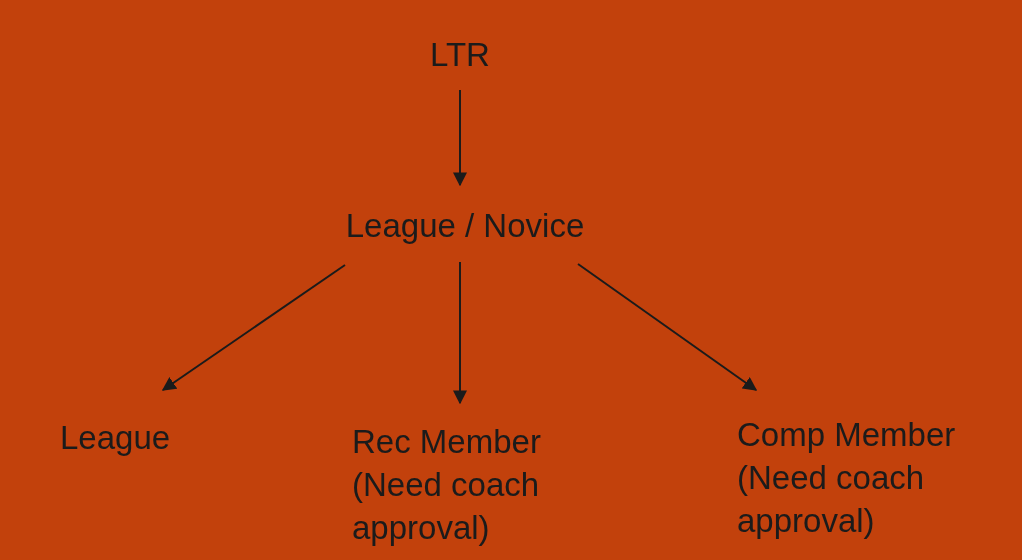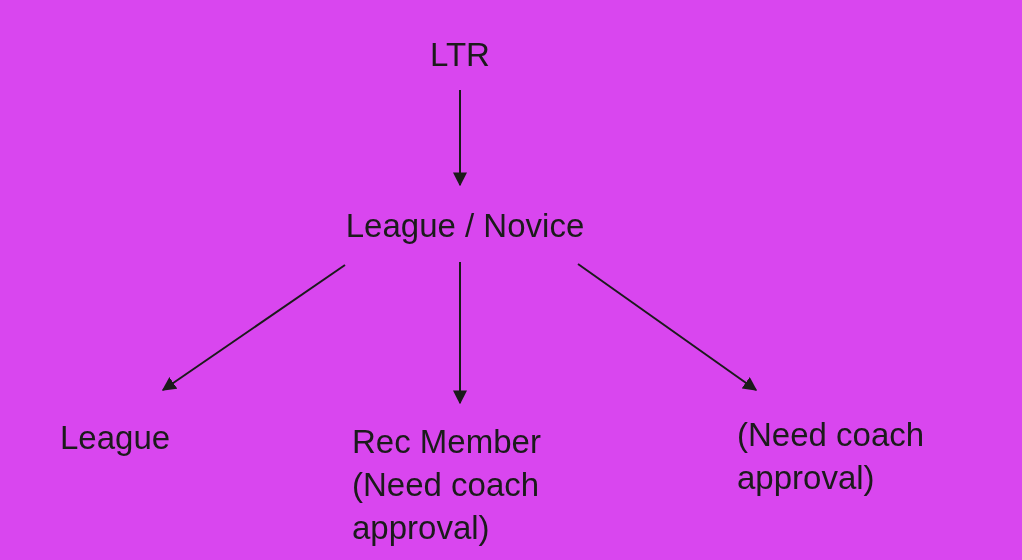--- a/index.html
+++ b/index.html
@@ -4,21 +4,21 @@
 <style>
   html, body {
     margin: 0;
     padding: 0;
     background: #ffffff;
   }
   .canvas {
     position: relative;
     width: 1022px;
     height: 560px;
-    background: #d946ef;
+    background: #c2410c;
     overflow: hidden;
     font-family: "Liberation Sans", "DejaVu Sans", sans-serif;
     color: #1b1b1b;
   }
   .arrows-layer {
     position: absolute;
     left: 0;
     top: 0;
     width: 1022px;
     height: 560px;
@@ -62,17 +62,18 @@
 
   <div class="node" style="left: 60px; top: 416px;">League</div>
 
   <div class="node" style="left: 352px; top: 420px;">
     <div>Rec Member</div>
     <div>(Need coach</div>
     <div>approval)</div>
   </div>
 
   <div class="node" style="left: 737px; top: 413px;">
+    <div>Comp Member</div>
     <div>(Need coach</div>
     <div>approval)</div>
   </div>
 
 </div>
 
 </body></html>

